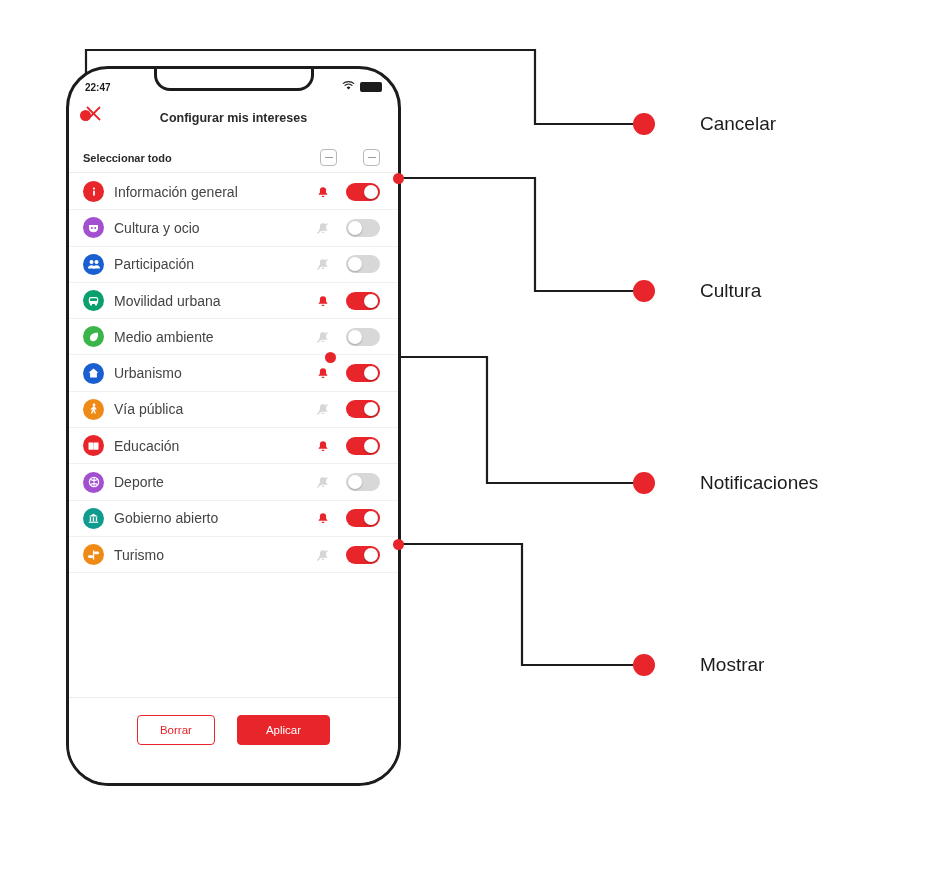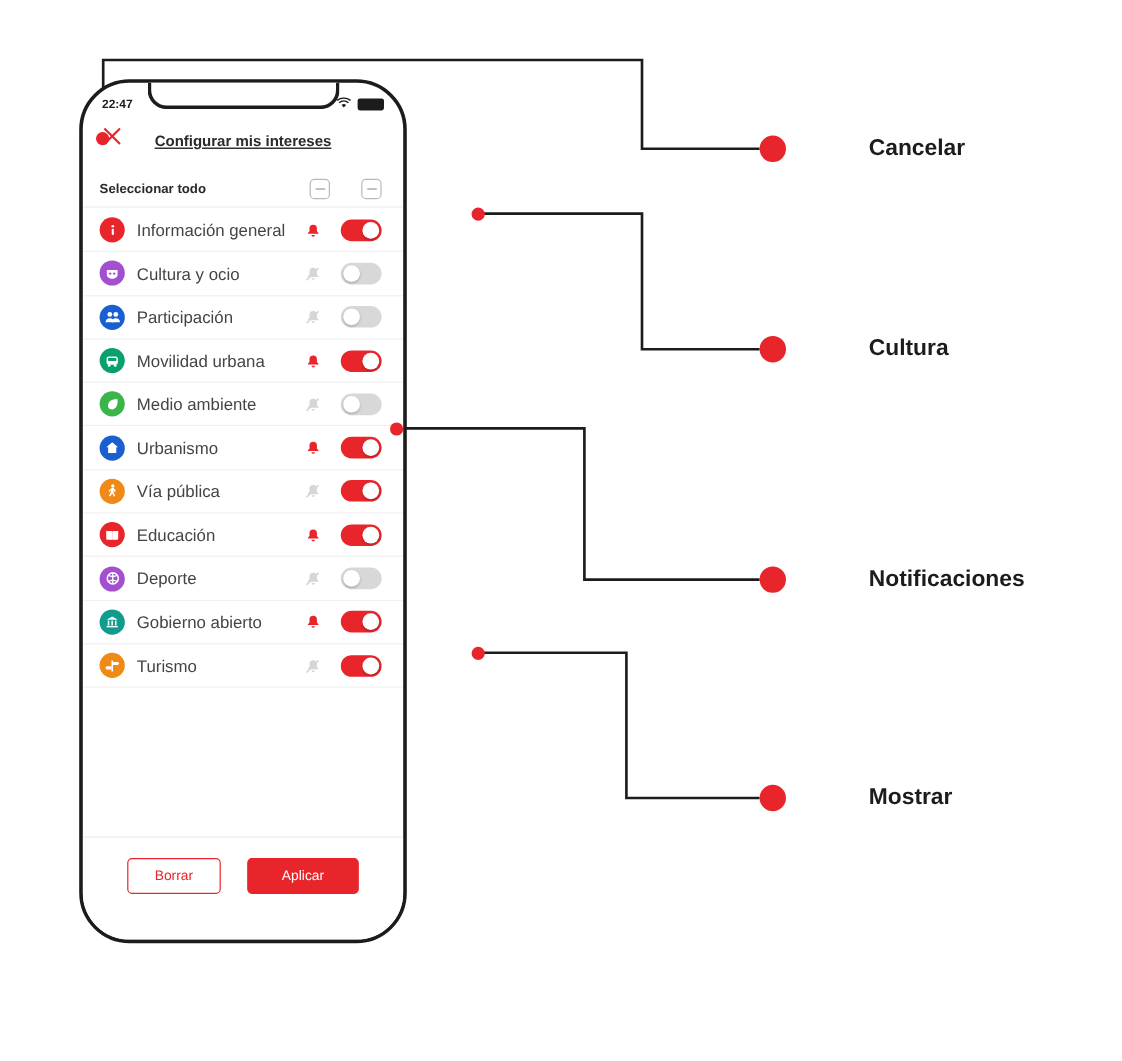--- a/index.html
+++ b/index.html
@@ -9,21 +9,21 @@
     background: #ffffff;
     font-family: "Liberation Sans", sans-serif;
     overflow: hidden;
   }
   #root { position: relative; width: 935px; height: 884px; }
 
   
   .phone {
     position: absolute;
     left: 66px; top: 66px;
-    width: 273px; height: 720px;
+    width: 335px; height: 720px;
     border: 3px solid #1c1c1c;
     border-radius: 42px;
     background: #ffffff;
     overflow: hidden;
   }
   .notch {
     position: absolute;
     left: 50%; top: -2px;
     transform: translateX(-50%);
     width: 160px; height: 24px;
@@ -50,21 +50,21 @@
     width: 22px; height: 10px;
     background: #1c1c1c;
     border-radius: 2px;
   }
 
   
   .app-header {
     position: absolute;
     top: 30px; left: 0; right: 0;
     height: 38px;
-    display: flex; align-items: center; text-decoration: underline;
+    display: flex; align-items: center;
   }
   .close-x {
     position: absolute;
     left: 14px; top: 6px;
     width: 20px; height: 20px;
     color: #e8252a;
     font-size: 21px;
     line-height: 20px;
     text-align: center;
     font-weight: 300;
@@ -199,24 +199,23 @@
     width: 22px; height: 22px;
     border-radius: 50%;
     background: #e8252a;
   }
   .dot.small {
     width: 11px; height: 11px;
   }
   .callout-label {
     position: absolute;
     font-size: 19px;
-    font-weight: bold;
+    font-weight: normal;
     color: #1c1c1c;
     white-space: nowrap;
-    margin-left: 24px;
   }
   svg.leaders {
     position: absolute;
     left: 0; top: 0;
     width: 935px; height: 884px;
     pointer-events: none;
   }
 </style>
 </head>
 <body>

